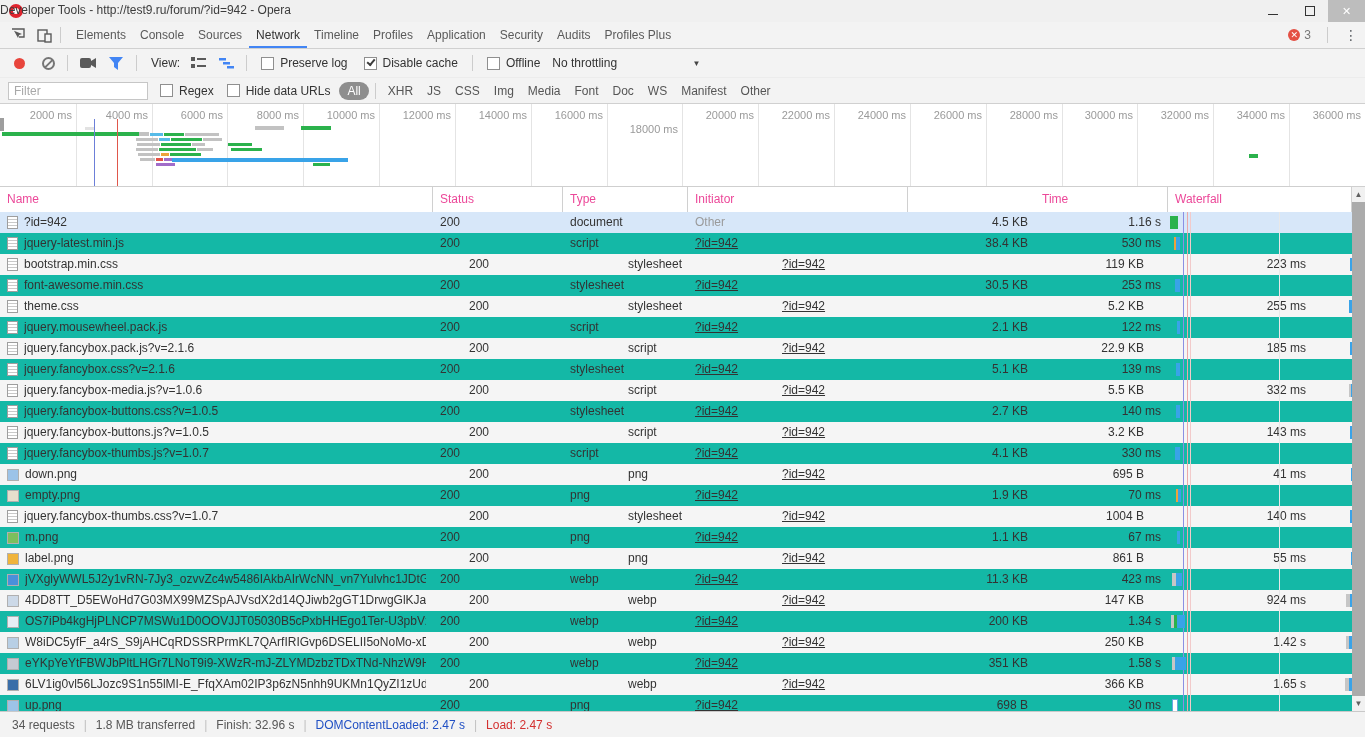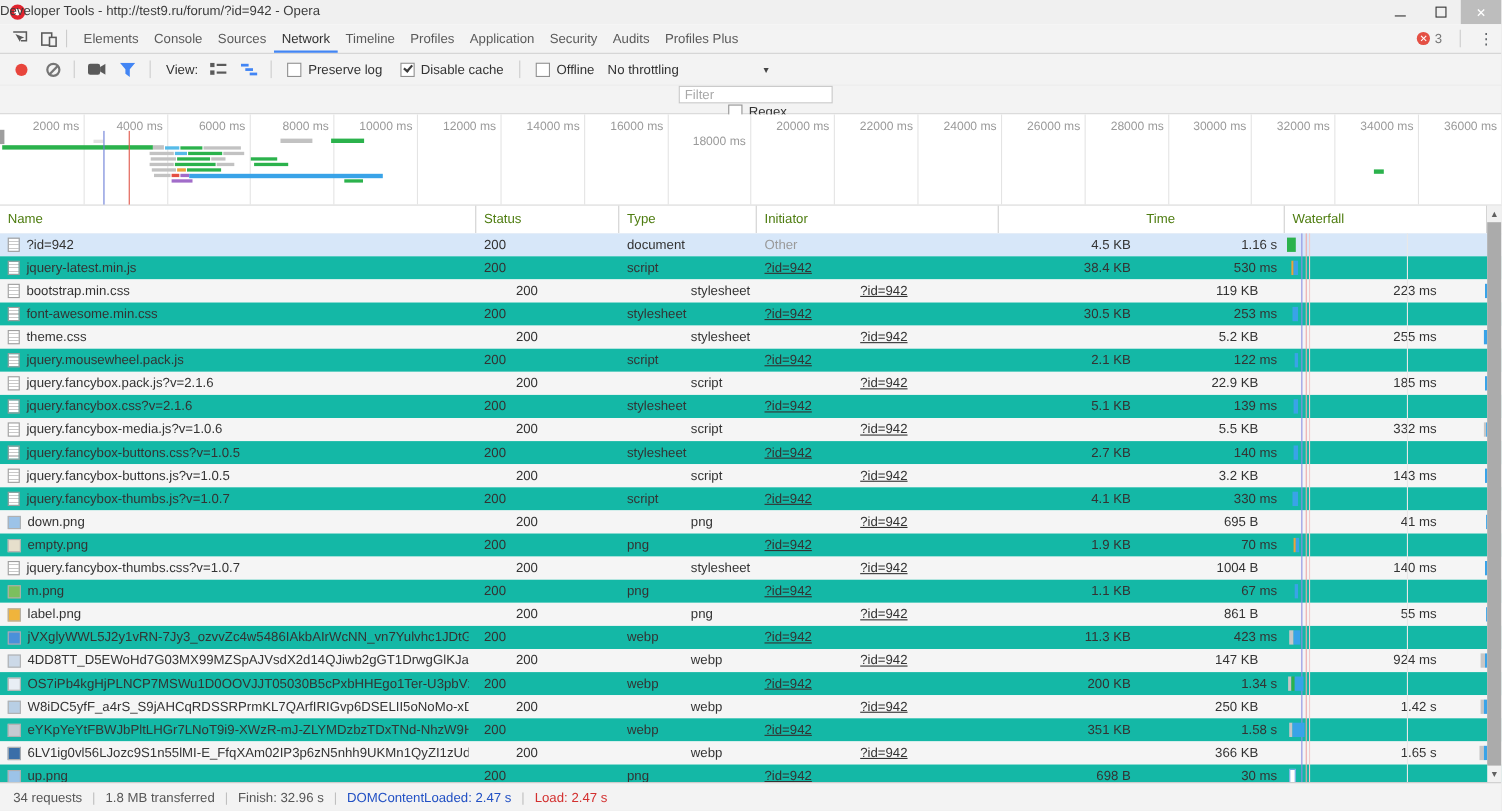--- a/index.html
+++ b/index.html
@@ -36,37 +36,37 @@
   .clear-ic:after{content:"";position:absolute;left:-1px;top:4px;width:11px;height:2px;background:#757575;transform:rotate(-45deg);}
   .cb{width:11px;height:11px;border:1px solid #8f8f8f;background:#fff;display:inline-block;position:relative;margin-right:6px;flex:none;}
   .cb.checked:after{content:"";position:absolute;left:2px;top:1px;width:6px;height:3px;
     border-left:2px solid #3c3c3c;border-bottom:2px solid #3c3c3c;transform:rotate(-50deg);}
   .tb-label{color:#333;}
   .ctl{display:flex;align-items:center;}
   .throttle{display:flex;align-items:center;justify-content:space-between;width:148px;margin-left:12px;}
   .caret{font-size:8px;color:#444;}
   
   .filterrow{position:absolute;top:78px;left:0;right:0;height:25px;background:#f3f3f3;
-    border-bottom:1px solid #d0d0d0;display:flex;align-items:center;flex-direction:column;}
+    border-bottom:1px solid #d0d0d0;display:flex;align-items:center;}
   .filter-input{width:128px;height:16px;border:1px solid #c6c6c6;background:#fff;margin-left:8px;
     padding:0 5px;font-size:12px;color:#333;font-family:inherit;}
   .filter-input::placeholder{color:#a8a8a8;}
   .pill{padding:2px 8px;border-radius:9px;color:#555;margin:0 1px;}
   .pill.selected{background:#8e8e8e;color:#fff;}
   .ftype{color:#555;padding:0 7px;}
   
   .overview{position:absolute;top:104px;left:0;right:0;height:82px;background:#fff;border-bottom:1px solid #cfcfcf;}
   .ov-grid{position:absolute;top:0;bottom:0;width:1px;background:#e4e4e4;}
   .ov-label{position:absolute;top:5px;font-size:11px;color:#9a9a9a;transform:translateX(-100%);white-space:nowrap;}
   .ov-bar{position:absolute;}
   .ov-dcl{position:absolute;top:15px;bottom:0;width:1px;background:#6c7fd8;}
   .ov-load{position:absolute;top:15px;bottom:0;width:1px;background:#e0574b;}
   
   .thead{position:absolute;top:187px;left:0;right:0;height:25px;background:#fff;border-bottom:1px solid #c9c9c9;}
-  .th{position:absolute;top:0;height:25px;line-height:25px;padding-left:7px;color:#4d7c0f;
+  .th{position:absolute;top:0;height:25px;line-height:25px;padding-left:7px;color:#ec4899;
     border-right:1px solid #d0d0d0;box-sizing:border-box;overflow:hidden;white-space:nowrap;}
   .tbody{position:absolute;top:212px;left:0;right:0;bottom:26px;overflow:hidden;background:#fff;}
   .row{height:21px;display:flex;position:relative;background:#14b8a6;}
   .row.alt{background:#f5f5f5;gap:29px;}
   .row.selected{background:#d7e7f9;}
   .cell{line-height:21px;padding:0 7px;box-sizing:border-box;white-space:nowrap;overflow:hidden;flex:none;}
   .c-name{width:433px;display:flex;align-items:center;gap:6px;}
   .c-status{width:130px;}
   .c-type{width:125px;}
   .c-init{width:220px;color:#545454;}

